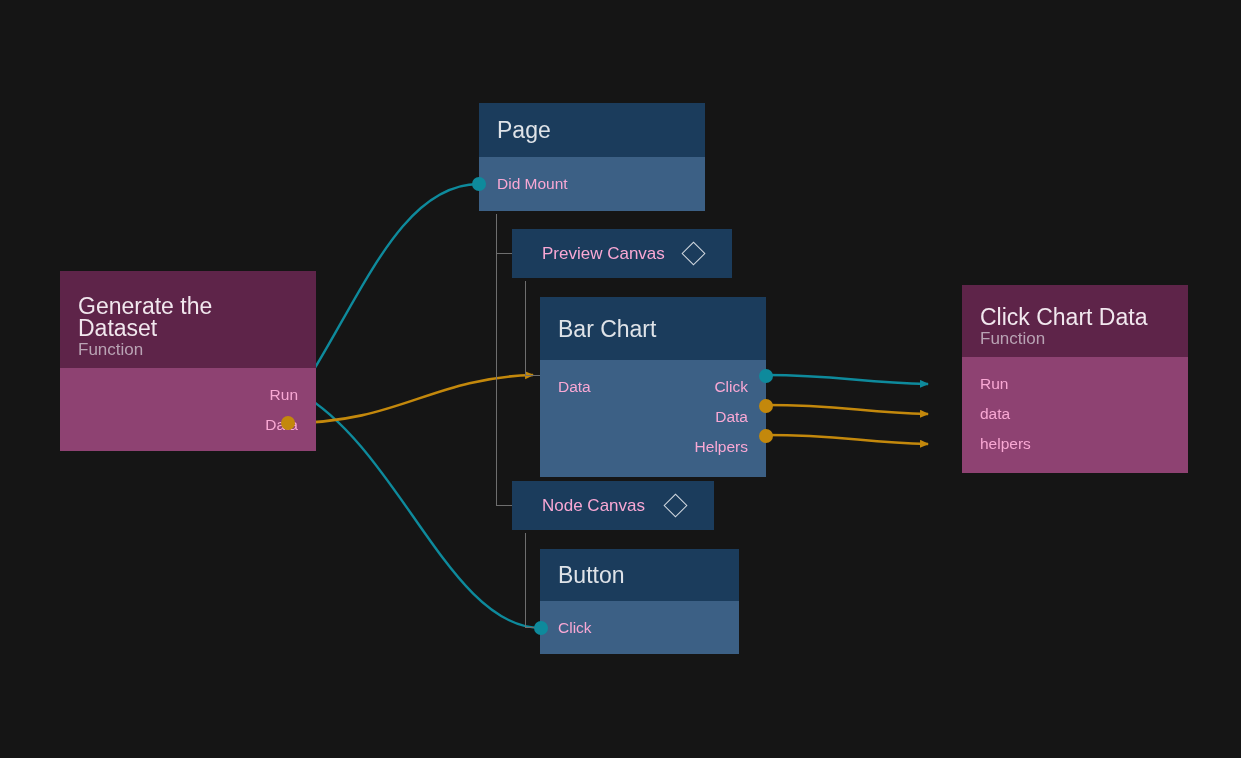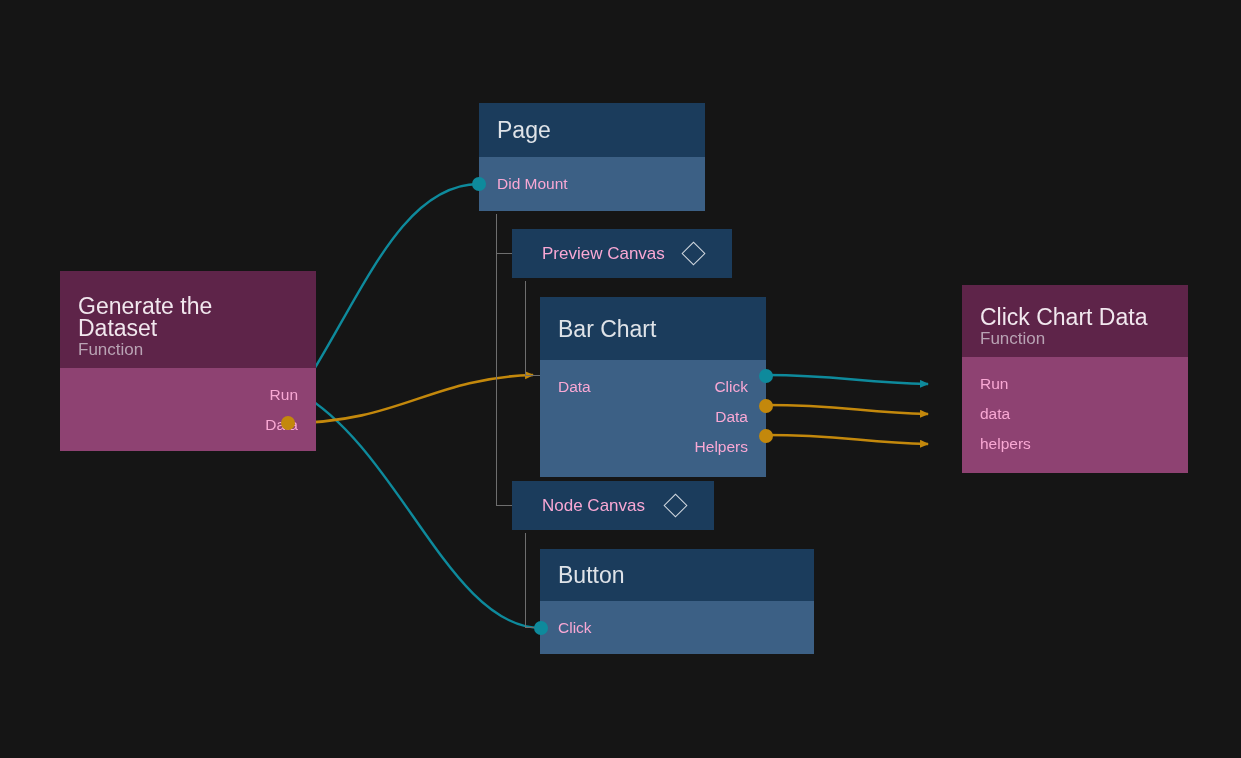--- a/index.html
+++ b/index.html
@@ -215,21 +215,21 @@
   </svg>
   <svg style="position:absolute; left:757px; top:427px; width:18px; height:18px;">
     <circle cx="9" cy="9" r="7" fill="#c3880c"></circle>
   </svg>
 
   <div class="node canvasnode" style="left:512px; top:481px; width:202px; height:49px;">
     <span>Node Canvas</span>
     <span class="diamond"></span>
   </div>
 
-  <div class="node comp" style="left:540px; top:549px; width:274px;">
+  <div class="node comp" style="left:540px; top:549px; width:199px;">
     <div class="node-head" style="height:52px;">
       <div class="node-title">Button</div>
     </div>
     <div class="node-body" style="height:53px; display:flex; align-items:center;">
       <div class="port-row in" style="height:auto;">
         <span>Click</span>
       </div>
     </div>
   </div>
   <svg style="position:absolute; left:532px; top:619px; width:18px; height:18px;">

